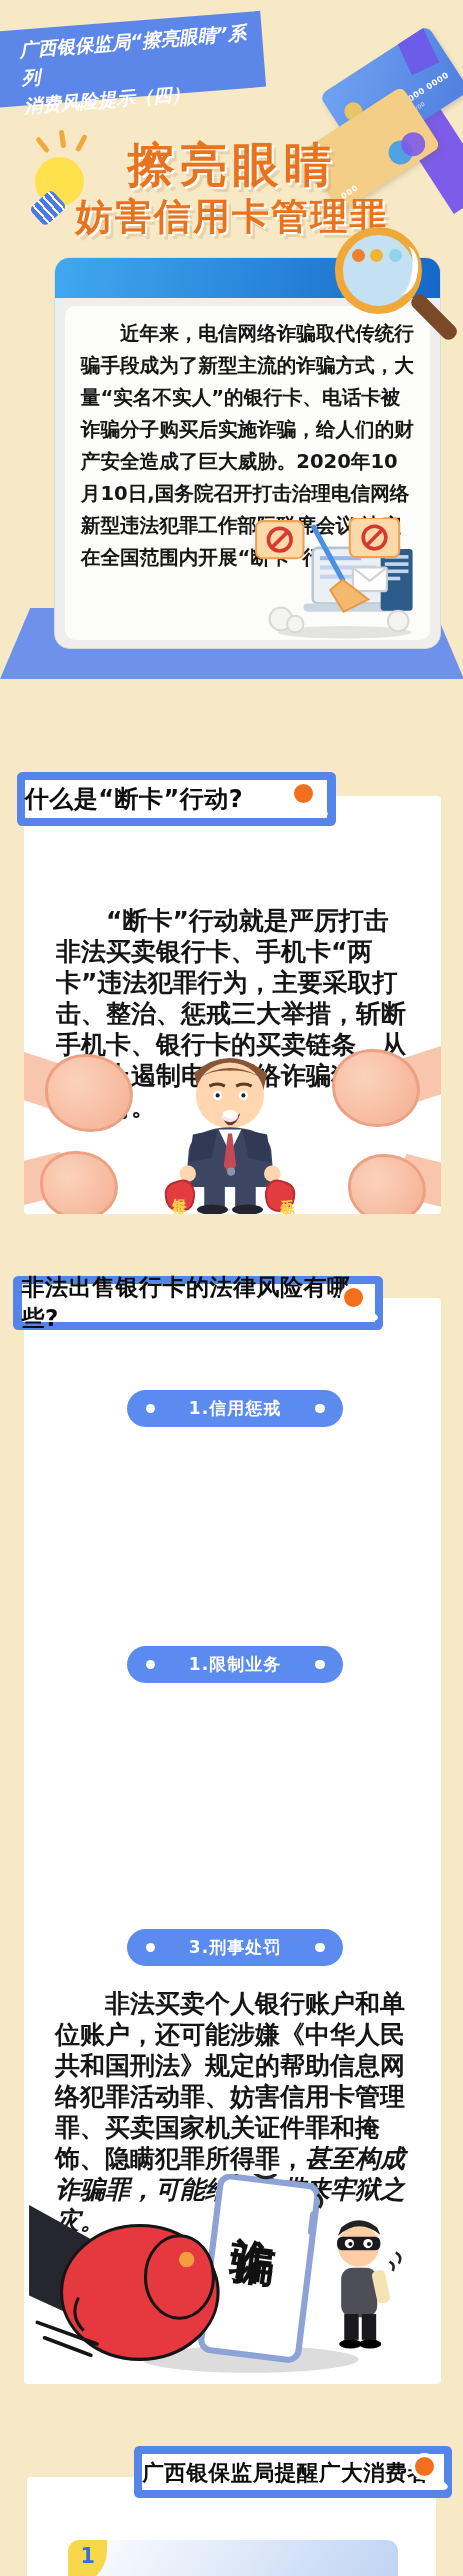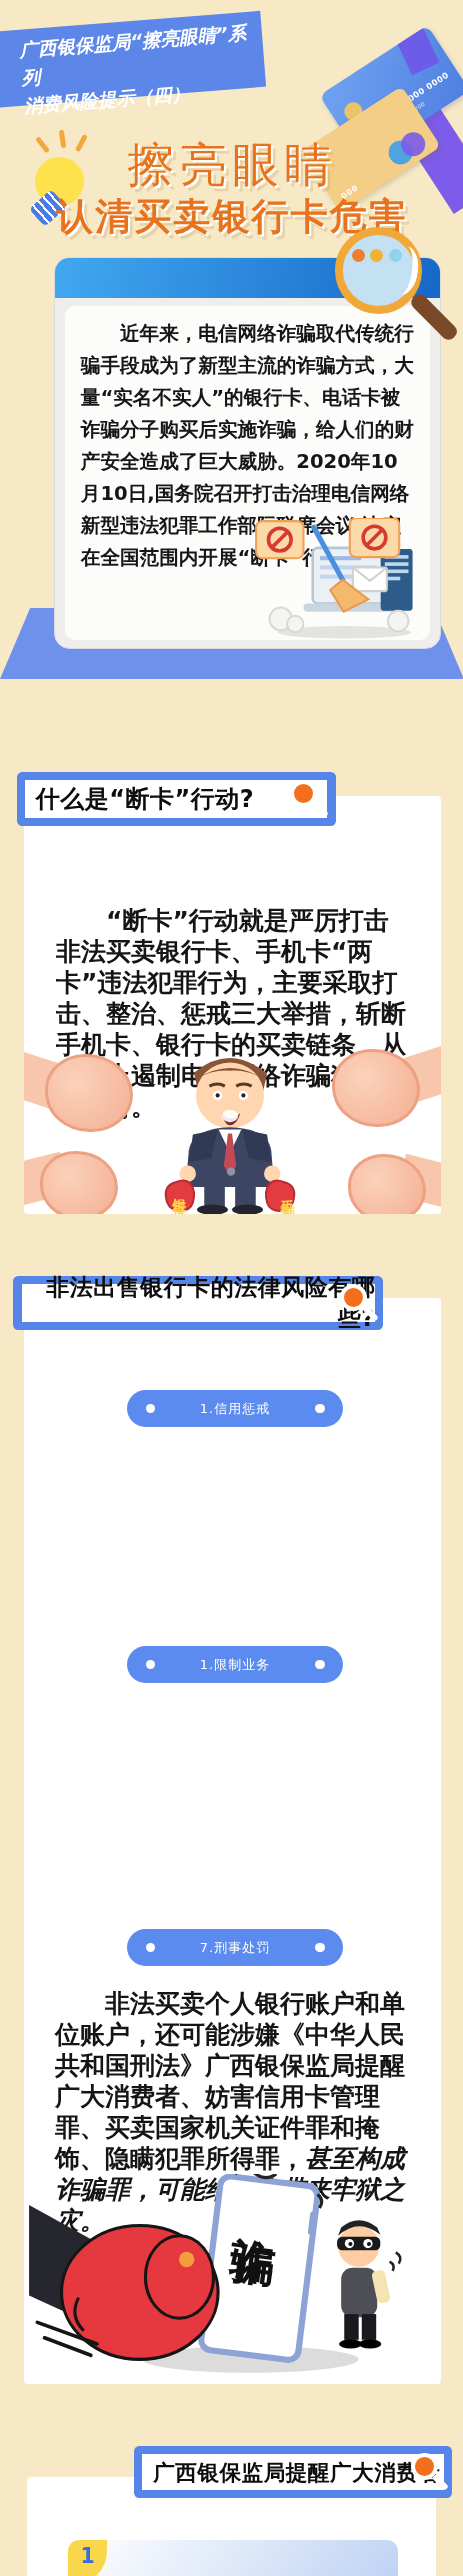--- a/index.html
+++ b/index.html
@@ -5,21 +5,21 @@
   html,body{margin:0;padding:0;background:#F8E9C6;}
   .canvas{position:relative;width:464px;height:3650px;background:#F8E9C6;overflow:hidden;
           font-family:"DejaVu Sans","Liberation Sans",sans-serif;}
   .abs{position:absolute;}
   
   .ribbon{left:-9.3px;top:32px;width:270px;height:76px;background:#5C86E8;
           transform:rotate(-4.5deg);transform-origin:left top;
           color:#fff;font-weight:bold;font-style:italic;font-size:18.5px;line-height:28px;
           padding:7.2px 0 0 27px;box-sizing:border-box;}
   .title-l1{left:0;top:134px;width:464px;text-align:center;font-size:47px;letter-spacing:5.2px;
-            font-weight:400;color:#E8731E;text-shadow:2.1px 2.1px 0 #FFFFFF,4.6px 4.6px 0 rgba(196,160,96,.30);}
+            font-weight:700;color:#E8731E;text-shadow:2.1px 2.1px 0 #FFFFFF,4.6px 4.6px 0 rgba(196,160,96,.30);}
   .title-l2{left:0;top:192px;width:464px;text-align:center;font-size:37px;letter-spacing:2.1px;
             font-weight:900;color:#E8731E;text-shadow:2.1px 2.1px 0 #FFFFFF,4.6px 4.6px 0 rgba(196,160,96,.30);}
   
   .bulb{left:30px;top:130px;width:77px;height:98px;}
   .bulb .globe{position:absolute;left:5.2px;top:27px;width:49px;height:49px;border-radius:50%;background:#FFE14D;}
   .bulb .base{position:absolute;left:3.1px;top:66px;width:30px;height:24px;border-radius:5.2px;
               background:repeating-linear-gradient(90deg,#4A7BE8 0 4.6px,#FFFFFF 4.6px 6.7px);transform:rotate(-42deg);}
   .bulb .ray{position:absolute;width:4.6px;height:17.5px;border-radius:2.6px;background:#F2A93B;}
   
   .cards-art{right:-5.2px;top:26px;width:155px;height:165px;}
@@ -55,31 +55,31 @@
   .mag-big .d2{left:35px;background:#F2B233;}
   .mag-big .d3{left:54px;background:#8FD4EA;}
   .mag-big .handle{position:absolute;left:71px;top:70px;width:15.5px;height:57px;border-radius:7.2px;
                    background:#7A4A28;transform:rotate(-45deg);transform-origin:top center;}
   
   .stand{left:0;top:608px;width:464px;height:71px;background:#6E92EB;
          clip-path:polygon(6.5% 0,93.5% 0,100% 100%,0 100%);}
   
   .hdr{background:#5585E8;border-radius:5.2px;}
   .hdr .in{position:absolute;left:8.2px;top:8.2px;bottom:8.2px;background:#FFFFFF;display:flex;align-items:center;
-           padding-left:11px;font-weight:900;color:#0D0D0D;letter-spacing:0.5px;text-align:right;}
+           padding-left:0;font-weight:900;color:#0D0D0D;letter-spacing:0.5px;}
   .mag-s{position:absolute;width:36px;height:39px;}
   .mag-s .lens{position:absolute;left:0;top:0;width:27px;height:27px;border-radius:50%;background:#F2701D;
                border:4.6px solid #FFFFFF;box-sizing:border-box;}
   .mag-s .handle{position:absolute;left:20.6px;top:23px;width:6.2px;height:17.5px;border-radius:3.1px;background:#FFFFFF;
                  transform:rotate(-45deg);transform-origin:top center;}
   
   .panel{background:#FFFFFF;border-radius:4.1px;}
   .para{position:absolute;font-size:25px;line-height:31px;font-weight:600;color:#151515;text-indent:2em;}
   .em{font-style:italic;font-weight:800;}
-  .pill{position:absolute;background:#5B8BEE;border-radius:20.6px;color:#FFFFFF;font-size:13px;font-weight:400;
+  .pill{position:absolute;background:#5B8BEE;border-radius:20.6px;color:#FFFFFF;font-size:17px;font-weight:700;
         display:flex;align-items:center;justify-content:center;letter-spacing:1px;}
   .pill .dot{position:absolute;top:50%;margin-top:-4.6px;width:9.3px;height:9.3px;border-radius:50%;background:#FFFFFF;}
   .pill .dl{left:18.5px;} .pill .dr{right:18.5px;}
   
   .fist{position:absolute;background:radial-gradient(circle at 35% 35%,#FBD2BC,#F4AF91);
         border:3.1px solid #EDA183;border-radius:46% 54% 48% 52%;}
   .arm{position:absolute;background:#F8C6AC;}
   
   .bag-label{position:absolute;writing-mode:vertical-rl;color:#FFD34D;font-size:14px;font-weight:800;
              letter-spacing:3.1px;text-align:center;}
@@ -119,21 +119,21 @@
 
   <div class="abs bulb">
     <div class="ray" style="left:30px;top:0;transform:rotate(-8deg);"></div>
     <div class="ray" style="left:49px;top:4.1px;transform:rotate(28deg);"></div>
     <div class="ray" style="left:10.3px;top:6.2px;transform:rotate(-38deg);"></div>
     <div class="globe"></div>
     <div class="base"></div>
   </div>
 
   <div class="abs title-l1">擦亮眼睛</div>
-  <div class="abs title-l2">认清买卖银行卡危害</div>
+  <div class="abs title-l2">妨害信用卡管理罪</div>
 
   <div class="abs stand"></div>
 
   <div class="abs phone">
     <div class="bar"></div>
     <div class="inner">
       <div class="intro-text">近年来，电信网络诈骗取代传统行骗手段成为了新型主流的诈骗方式，大量“实名不实人”的银行卡、电话卡被诈骗分子购买后实施诈骗，给人们的财产安全造成了巨大威胁。2020年10月10日,国务院召开打击治理电信网络新型违法犯罪工作部际联席会议,决定在全国范围内开展“断卡”行动。</div>
 
       <svg style="position:absolute;right:3.1px;bottom:1px;width:175px;height:121px;" viewBox="0 0 340 235">
         <ellipse cx="180" cy="222" rx="130" ry="12" fill="#E3E3E1"></ellipse>
@@ -236,25 +236,25 @@
     </div>
 
     <div class="pill" style="left:103px;top:348px;width:216px;height:37px;">
       <span class="dot dl"></span>
       <span>1.限制业务</span>
       <span class="dot dr"></span>
     </div>
 
     <div class="pill" style="left:103px;top:631px;width:216px;height:37px;">
       <span class="dot dl"></span>
-      <span>7.刑事处罚</span>
+      <span>3.刑事处罚</span>
       <span class="dot dr"></span>
     </div>
     <div class="para" style="left:31px;right:31px;top:690px;">
-      <span>非法买卖个人银行账户和单位账户，还可能涉嫌《中华人民共和国刑法》广西银保监局提醒广大消费者、妨害信用卡管理罪、买卖国家机关证件罪和掩饰、隐瞒犯罪所得罪，</span><span class="em">甚至构成诈骗罪，可能给个人带来牢狱之灾。</span><span></span>
+      <span>非法买卖个人银行账户和单位账户，还可能涉嫌《中华人民共和国刑法》规定的帮助信息网络犯罪活动罪、妨害信用卡管理罪、买卖国家机关证件罪和掩饰、隐瞒犯罪所得罪，</span><span class="em">甚至构成诈骗罪，可能给个人带来牢狱之灾。</span><span></span>
     </div>
 
     <svg style="position:absolute;left:5.2px;top:876px;width:407px;height:206px;" viewBox="0 0 790 400">
       <ellipse cx="430" cy="360" rx="210" ry="26" fill="#DCDCDC"></ellipse>
       <g transform="rotate(7 440 200)">
         <rect x="350" y="12" width="190" height="340" rx="20" fill="#FFFFFF" stroke="#8DA3D6" stroke-width="12"></rect>
         <rect x="530" y="60" width="14" height="46" rx="6" fill="#8DA3D6"></rect>
       </g>
       <path d="M400 0 q20 -14 40 0 q20 14 40 0" stroke="#222" stroke-width="6" fill="none"></path>
       <path d="M560 40 q14 10 4 26" stroke="#222" stroke-width="6" fill="none"></path>

